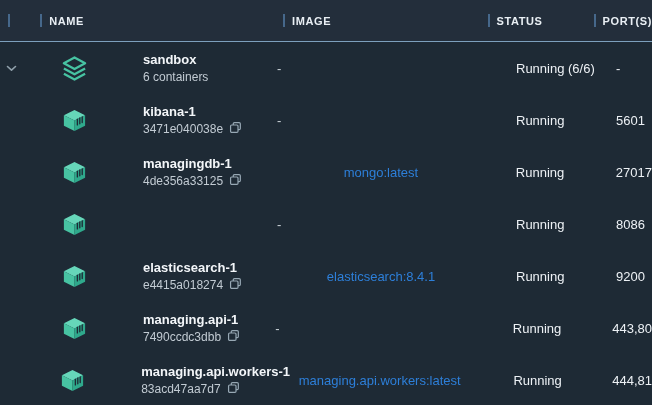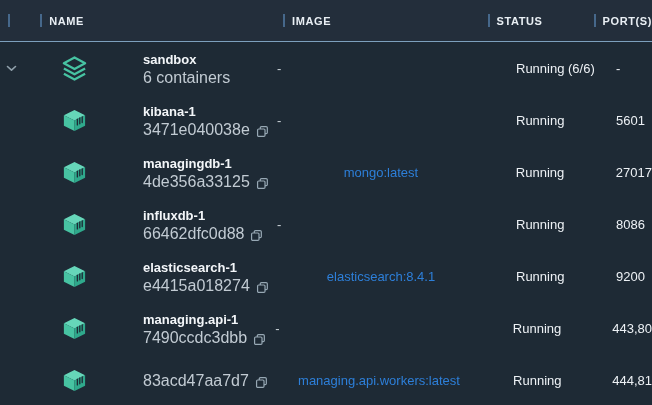--- a/index.html
+++ b/index.html
@@ -40,22 +40,22 @@
   }
   .chevron.hidden { visibility:hidden; }
   .row-icon { width:27px; height:27px; margin-left:3px; margin-right:15px; flex:0 0 27px; }
   .row-icon svg { display:block; width:27px; height:27px; }
   .name-text { min-width:0; }
   .name {
     font-size:13px; font-weight:bold; color: var(--text-primary, #f3f6f9);
     line-height:19px; white-space:nowrap;
   }
   .sub {
-    display:flex; align-items:flex-end; gap:6px;
-    font-size:16px; color: var(--text-secondary, #c2cbd3); line-height:17px;
+    display:flex; align-items:flex-start; gap:6px;
+    font-size:12px; color: var(--text-secondary, #c2cbd3); line-height:17px;
   }
   .copy-icon { width:13px; height:13px; display:flex; cursor:pointer; }
   .copy-icon svg { display:block; }
 
   .image-cell  { width:216px; padding-left:8px; font-size:13px; color: var(--text-dash, #ccd4da); white-space:nowrap; overflow:hidden; }
   .image-cell.link { color: var(--link, #2d7fd9); cursor:pointer;text-align:center; }
   .status-cell { width:100px; padding-left:7px; font-size:13px; color:#edf1f5; white-space:nowrap;margin-left:24px; }
   .ports-cell  { flex:1; padding-left:7px; font-size:13px; color:#edf1f5; white-space:nowrap; }
 </style>
 </head>
@@ -175,32 +175,20 @@
     <div class="cell name-cell">
       <span class="chevron hidden"></span>
       <span class="row-icon">
             <svg viewBox="0 0 28 28">
               <path d="M14 3 L25 8.5 L14 14 L3 8.5 Z" fill="#66d6b9"></path>
               <path d="M3 8.5 L14 14 V25 L3 19.5 Z" fill="#47c3a2"></path>
               <path d="M25 8.5 L14 14 V25 L25 19.5 Z" fill="#2fa98c"></path>
               <path d="M17 12.6 V18.6 M19.5 11.4 V17.4 M22 10.2 V16.2" stroke="#1e2a35" stroke-width="1.4" stroke-linecap="round"></path>
             </svg>
           </span>
-      <div class="name-text">
-        <div class="name">influxdb-1</div>
-        <div class="sub">
-          <span class="sub-text">66462dfc0d88</span>
-          <span class="copy-icon">
-                <svg width="13" height="13" viewBox="0 0 14 14" fill="none" stroke="#97a8b4" stroke-width="1.3">
-                  <rect x="1.7" y="4.3" width="8" height="8" rx="1.2"></rect>
-                  <path d="M4.6 4.3 V3 a1.3 1.3 0 0 1 1.3-1.3 h5 a1.3 1.3 0 0 1 1.3 1.3 v5 a1.3 1.3 0 0 1 -1.3 1.3 h-1.2"></path>
-                </svg>
-              </span>
-        </div>
-      </div>
     </div>
     <div class="cell image-cell">-</div>
     <div class="cell status-cell">Running</div>
     <div class="cell ports-cell">8086</div>
   </div>
 
   <div class="row">
     <div class="cell name-cell">
       <span class="chevron hidden"></span>
       <span class="row-icon">
@@ -263,20 +251,21 @@
       <span class="chevron hidden"></span>
       <span class="row-icon">
             <svg viewBox="0 0 28 28">
               <path d="M14 3 L25 8.5 L14 14 L3 8.5 Z" fill="#66d6b9"></path>
               <path d="M3 8.5 L14 14 V25 L3 19.5 Z" fill="#47c3a2"></path>
               <path d="M25 8.5 L14 14 V25 L25 19.5 Z" fill="#2fa98c"></path>
               <path d="M17 12.6 V18.6 M19.5 11.4 V17.4 M22 10.2 V16.2" stroke="#1e2a35" stroke-width="1.4" stroke-linecap="round"></path>
             </svg>
           </span>
       <div class="name-text">
+        <div class="name">managing.api.workers-1</div>
         <div class="sub">
           <span class="sub-text">83acd47aa7d7</span>
           <span class="copy-icon">
                 <svg width="13" height="13" viewBox="0 0 14 14" fill="none" stroke="#97a8b4" stroke-width="1.3">
                   <rect x="1.7" y="4.3" width="8" height="8" rx="1.2"></rect>
                   <path d="M4.6 4.3 V3 a1.3 1.3 0 0 1 1.3-1.3 h5 a1.3 1.3 0 0 1 1.3 1.3 v5 a1.3 1.3 0 0 1 -1.3 1.3 h-1.2"></path>
                 </svg>
               </span>
         </div>
       </div>

